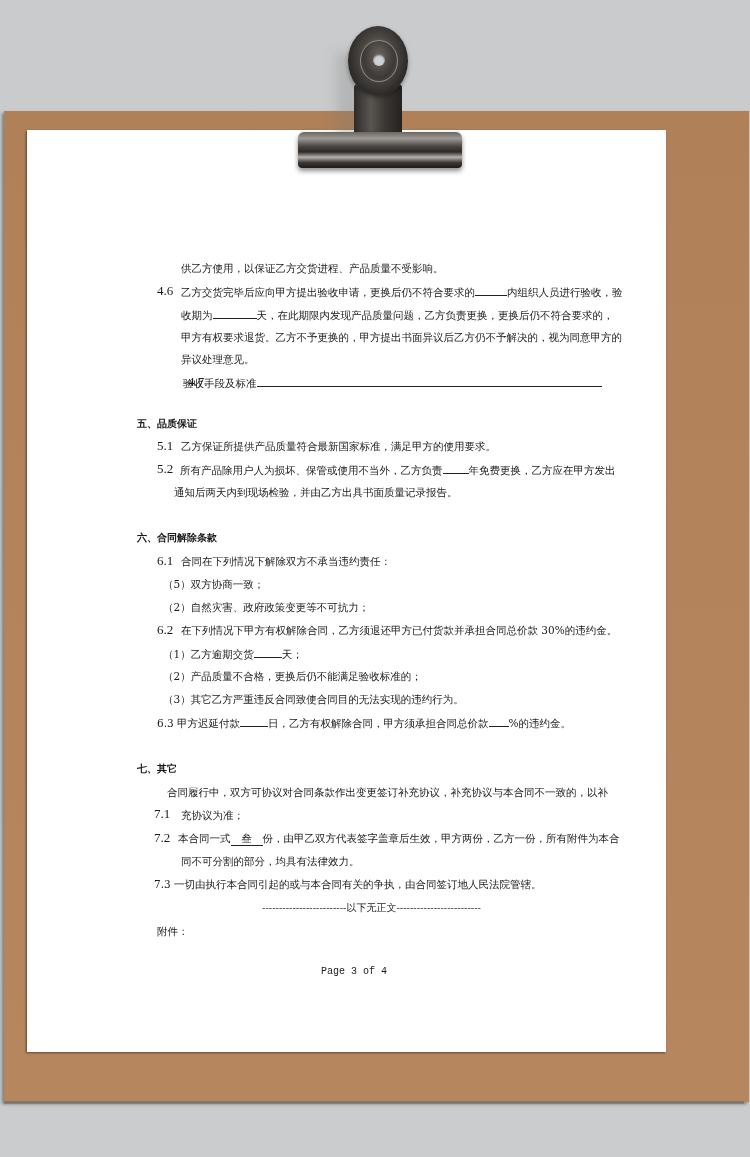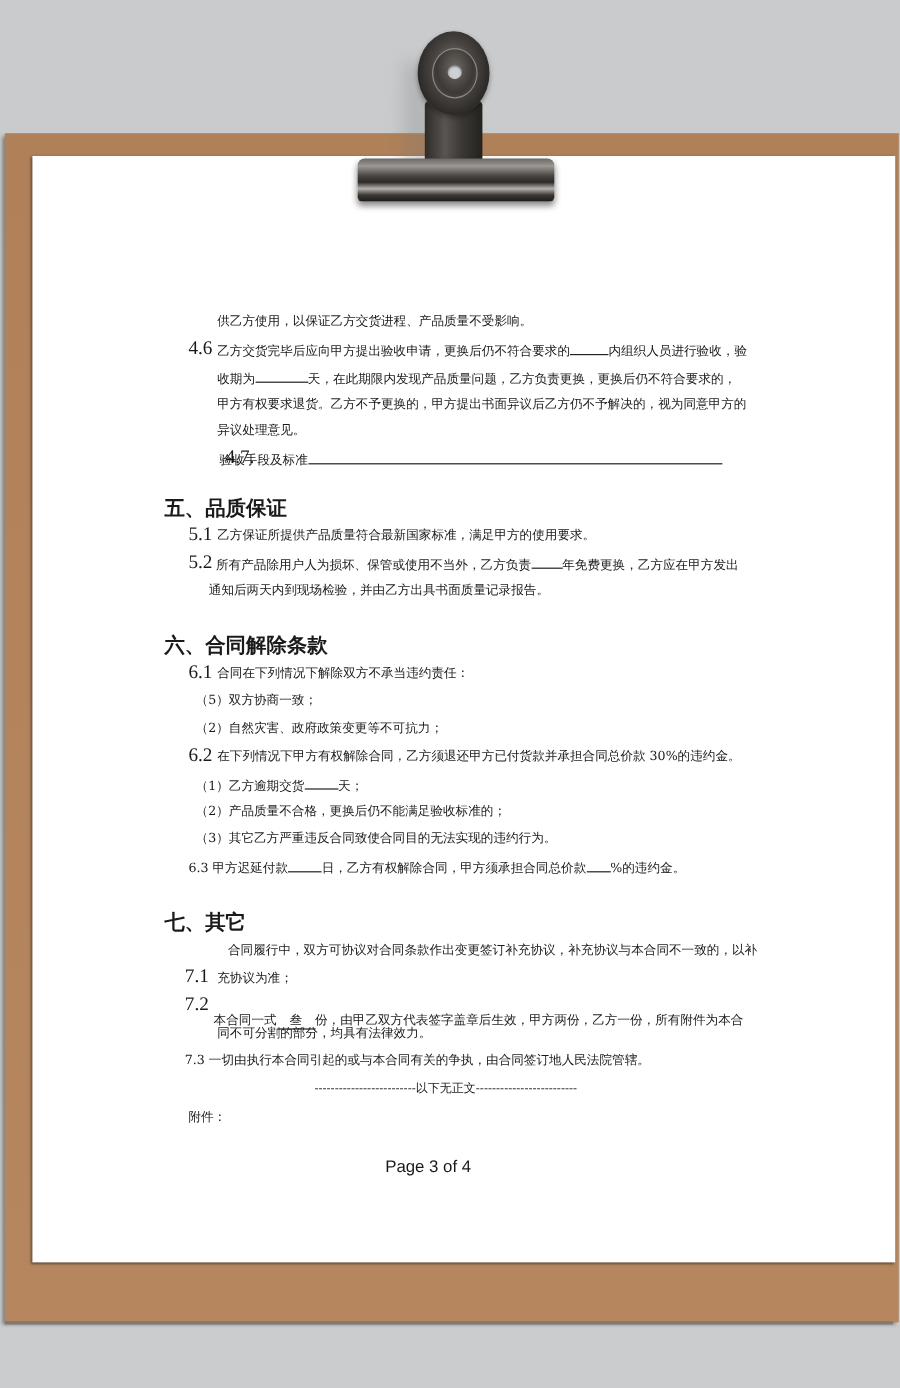--- a/index.html
+++ b/index.html
@@ -11,31 +11,31 @@
   .board {
     position: absolute; left: 4px; top: 111px; width: 745px; height: 991px;
     background: linear-gradient(180deg, #b08058 0%, #b3835b 40%, #b6875e 100%);
     box-shadow: -2px 2px 3px rgba(60,60,60,0.55);
   }
   .board-shadow-bottom {
     position: absolute; left: 4px; top: 1101px; width: 740px; height: 3px;
     background: rgba(80,80,80,0.35);
   }
   .paper {
-    position: absolute; left: 27px; top: 130px; width: 719px; height: 922px;
+    position: absolute; left: 27px; top: 130px; width: 639px; height: 922px;
     background: #ffffff;
     box-shadow: -1px 1px 2px rgba(40,30,20,0.6);
   }
   .doc { position: absolute; left: 0; top: 0; width: 100%; height: 100%; color: #1a1a1a; font-size: 10.5px; }
   .line { position: absolute; white-space: nowrap; line-height: 14px; }
-  .num { position: absolute; white-space: nowrap; line-height: 14px; font-family: "Liberation Serif", serif; font-size: 16px; }
-  .heading { font-weight: bold; font-size: 17px; }
+  .num { position: absolute; white-space: nowrap; line-height: 14px; font-family: "Liberation Serif", serif; font-size: 13px; }
+  .heading { font-weight: bold; font-size: 10px; }
   .blank { display: inline-block; border-bottom: 1px solid #222; height: 11px; vertical-align: baseline; }
   .filled { display: inline-block; border-bottom: 1px solid #222; text-align: center; }
-  .page-num { font-family: Liberation Sans, sans-serif; font-size: 14px; text-align: center; }
+  .page-num { font-family: Liberation Mono, monospace; font-size: 10px; text-align: center; }
   .endline { font-size: 10px; letter-spacing: 0; }
 
   
   .clip { position: absolute; left: 296px; top: 22px; width: 168px; height: 150px; }
   .clip-ring {
     position: absolute; left: 52px; top: 4px; width: 60px; height: 70px;
     border-radius: 50%;
     background: radial-gradient(ellipse at 50% 45%, #8a8580 0%, #4a4642 40%, #2c2a28 70%, #9a9590 85%, #3a3836 100%);
     box-shadow: 0 2px 4px rgba(0,0,0,0.35);
   }
@@ -110,24 +110,24 @@
       <span>（1）乙方逾期交货</span><span class="blank" style="width:28px;"></span><span>天；</span>
     </div>
     <div class="line" style="left:136px; top:539px;">（2）产品质量不合格，更换后仍不能满足验收标准的；</div>
     <div class="line" style="left:136px; top:562px;">（3）其它乙方严重违反合同致使合同目的无法实现的违约行为。</div>
     <div class="line" style="left:130px; top:585px;">
       <span>6.3 甲方迟延付款</span><span class="blank" style="width:28px;"></span><span>日，乙方有权解除合同，甲方须承担合同总价款</span><span class="blank" style="width:20px;"></span><span>%的违约金。</span>
     </div>
 
     <div class="line heading" style="left:110px; top:632px;">七、其它</div>
     <div class="num" style="left:127px; top:677px;">7.1</div>
-    <div class="line" style="left:163px; top:655px;">合同履行中，双方可协议对合同条款作出变更签订补充协议，补充协议与本合同不一致的，以补</div>
+    <div class="line" style="left:140px; top:655px;">合同履行中，双方可协议对合同条款作出变更签订补充协议，补充协议与本合同不一致的，以补</div>
     <div class="line" style="left:154px; top:678px;">充协议为准；</div>
     <div class="num" style="left:127px; top:701px;">7.2</div>
-    <div class="line" style="left:151px; top:701px;margin-top:12px;">
+    <div class="line" style="left:151px; top:701px;">
       <span>本合同一式</span><span class="filled" style="width:32px;">叁</span><span>份，由甲乙双方代表签字盖章后生效，甲方两份，乙方一份，所有附件为本合</span>
     </div>
     <div class="line" style="left:154px; top:724px;">同不可分割的部分，均具有法律效力。</div>
     <div class="line" style="left:127px; top:747px;">7.3 一切由执行本合同引起的或与本合同有关的争执，由合同签订地人民法院管辖。</div>
 
     <div class="line endline" style="left:235px; top:771px;">-------------------------以下无正文-------------------------</div>
     <div class="line" style="left:130px; top:794px;">附件：</div>
 
     <div class="line page-num" style="left:294px; top:835px;">Page 3 of 4</div>
   </div>

